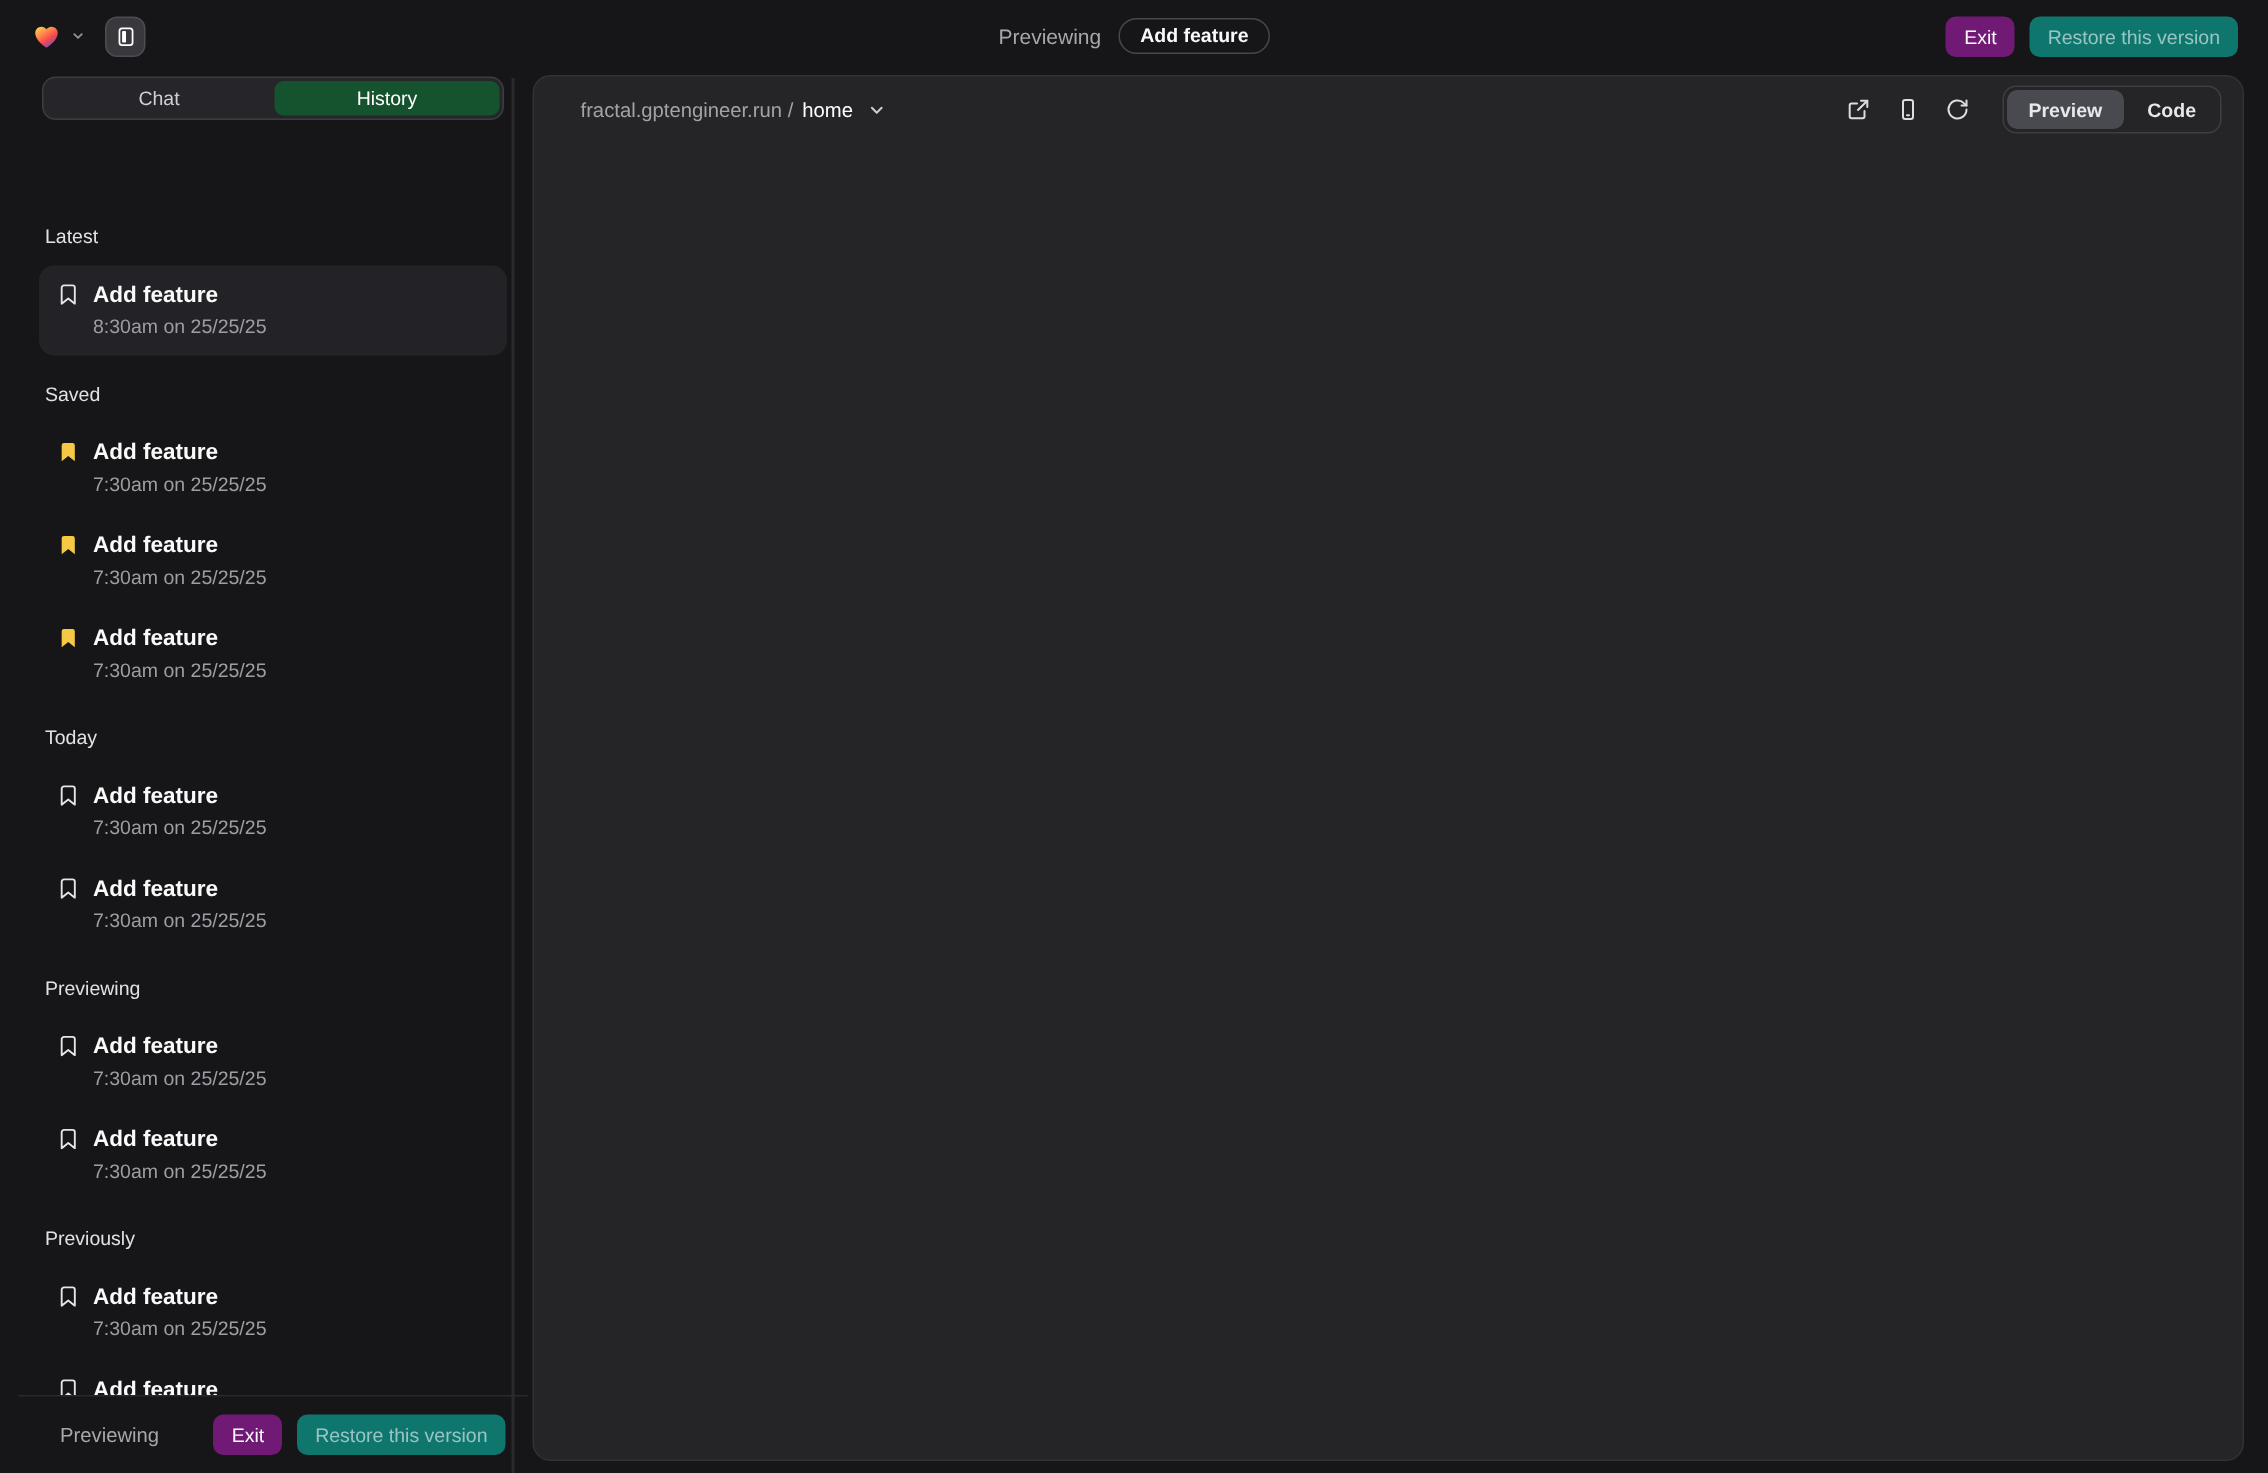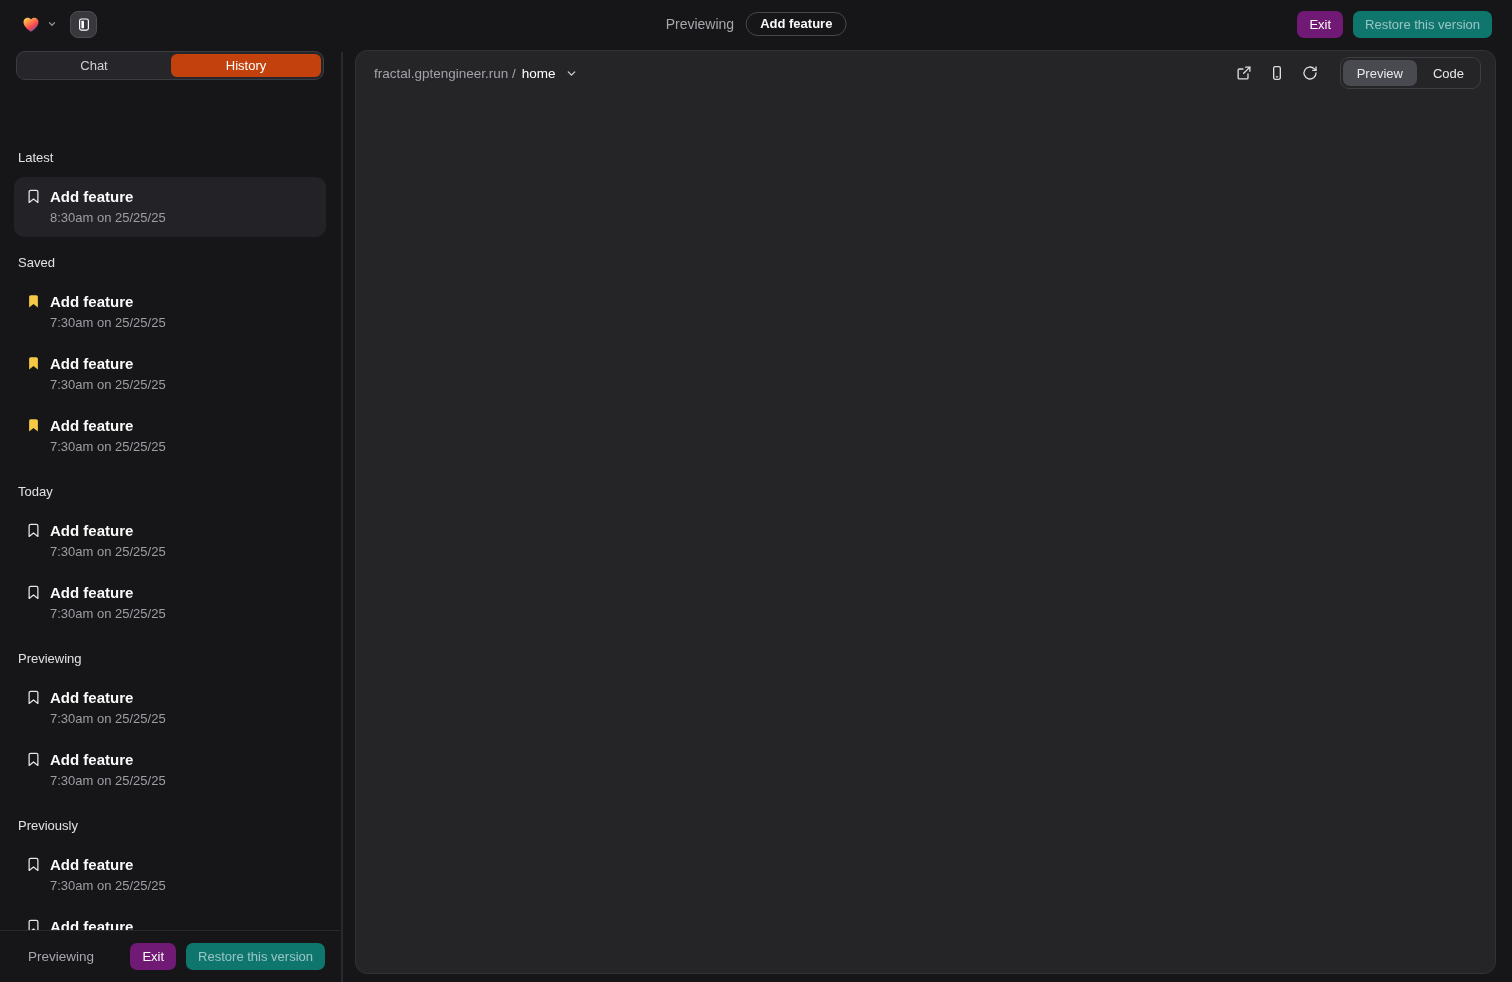--- a/index.html
+++ b/index.html
@@ -34,31 +34,31 @@
     padding: 3px 13px 4px; font-size: 13px; font-weight: 600; color: #fafafa;
   }
   .topbar-right { margin-left: auto; display: flex; gap: 10px; align-items: center; }
   .btn {
     border: none; border-radius: 7px; height: 27px; padding: 0 12px;
     font-size: 13px; font-family: inherit; cursor: pointer; white-space: nowrap;
   }
   .btn.dark { background: #701a75; color: #fafafa; font-weight: 500; }
   .btn.blue { background: #0f766e; color: rgba(235, 243, 248, 0.62); }
   
-  .sidebar { position: absolute; top: 48px; left: 0; width: 340px; bottom: 0; }
+  .sidebar { position: absolute; top: 48px; left: 12px; width: 340px; bottom: 0; }
   .tabs {
     margin: 3px 16px 0; height: 29px;
     background: #26262a; border: 1px solid #3c3c42; border-radius: 9px;
     display: flex; padding: 2px; gap: 2px;
   }
   .tab {
     flex: 1; border: none; background: transparent; color: #cfcfd4;
     font-size: 13px; font-weight: 500; font-family: inherit; border-radius: 6px; cursor: pointer;
   }
-  .tab.active { background: #c2410c; color: #ffffff; }
+  .tab.active { background: #14532d; color: #ffffff; }
   .history { position: absolute; top: 84px; left: 0; right: 0; bottom: 52px; overflow: hidden; padding: 0 14px; }
   .section-title { font-size: 13px; color: #e2e2e6; margin: 18px 4px 12px; }
   .h-item {
     display: flex; align-items: flex-start; gap: 9px;
     padding: 10px 12px; border-radius: 10px; margin-bottom: 2px; cursor: pointer;
   }
   .h-item.highlighted { background: #232327; }
   .bm { margin-top: 2px; flex: none; display: flex; color: #e6e6ea; }
   .bm.saved { color: #f6c945; }
   .h-title { font-size: 15px; line-height: 20px; font-weight: 600; color: #fafafa; }
@@ -69,35 +69,35 @@
     border-top: 1px solid #29292d;
     display: flex; align-items: center; gap: 10px; padding: 0 15px 0 28px;
     background: #161618;
   }
   .sidebar-footer .label { color: #a6a6ad; font-size: 13.5px; margin-right: auto; }
   
   .preview-panel {
     position: absolute; left: 355px; top: 50px; right: 16px; bottom: 8px;
     background: #252528; border: 1px solid #313136; border-radius: 12px;
   }
-  .panel-header { height: 44px; display: flex; align-items: center; padding: 0 14px 0 18px; }
+  .panel-header { height: 44px; display: flex; align-items: center; padding: 0 14px 0 31px; }
   .url-bar {
     display: flex; align-items: center; gap: 6px;
     background: none; border: none; padding: 0; cursor: pointer;
     font-family: inherit; font-size: 13.5px;
   }
   .url-prefix { color: #a2a2a9; }
   .url-page { color: #ffffff; font-weight: 500; }
   .url-chevron { color: #cfcfd4; display: flex; margin-left: 3px; }
   .panel-actions { margin-left: auto; display: flex; align-items: center; gap: 17px; }
   .icon-btn { background: none; border: none; padding: 0; color: #dcdce1; display: flex; cursor: pointer; }
   .seg { display: flex; border: 1px solid #3d3d43; border-radius: 9px; padding: 2px; gap: 2px; margin-left: 5px; }
   .seg-btn {
     border: none; background: transparent; color: #e8e8ec;
-    font-size: 13px; font-weight: 400; font-family: inherit;
+    font-size: 13px; font-weight: 700; font-family: inherit;
     height: 26px; padding: 0 14px; border-radius: 7px; cursor: pointer;
   }
   .seg-btn.active { background: #494a50; }
   .panel-body { position: absolute; top: 44px; left: 0; right: 0; bottom: 0; }
 </style>
 </head>
 <body>
 
 <header class="topbar">
   <div class="topbar-left">

